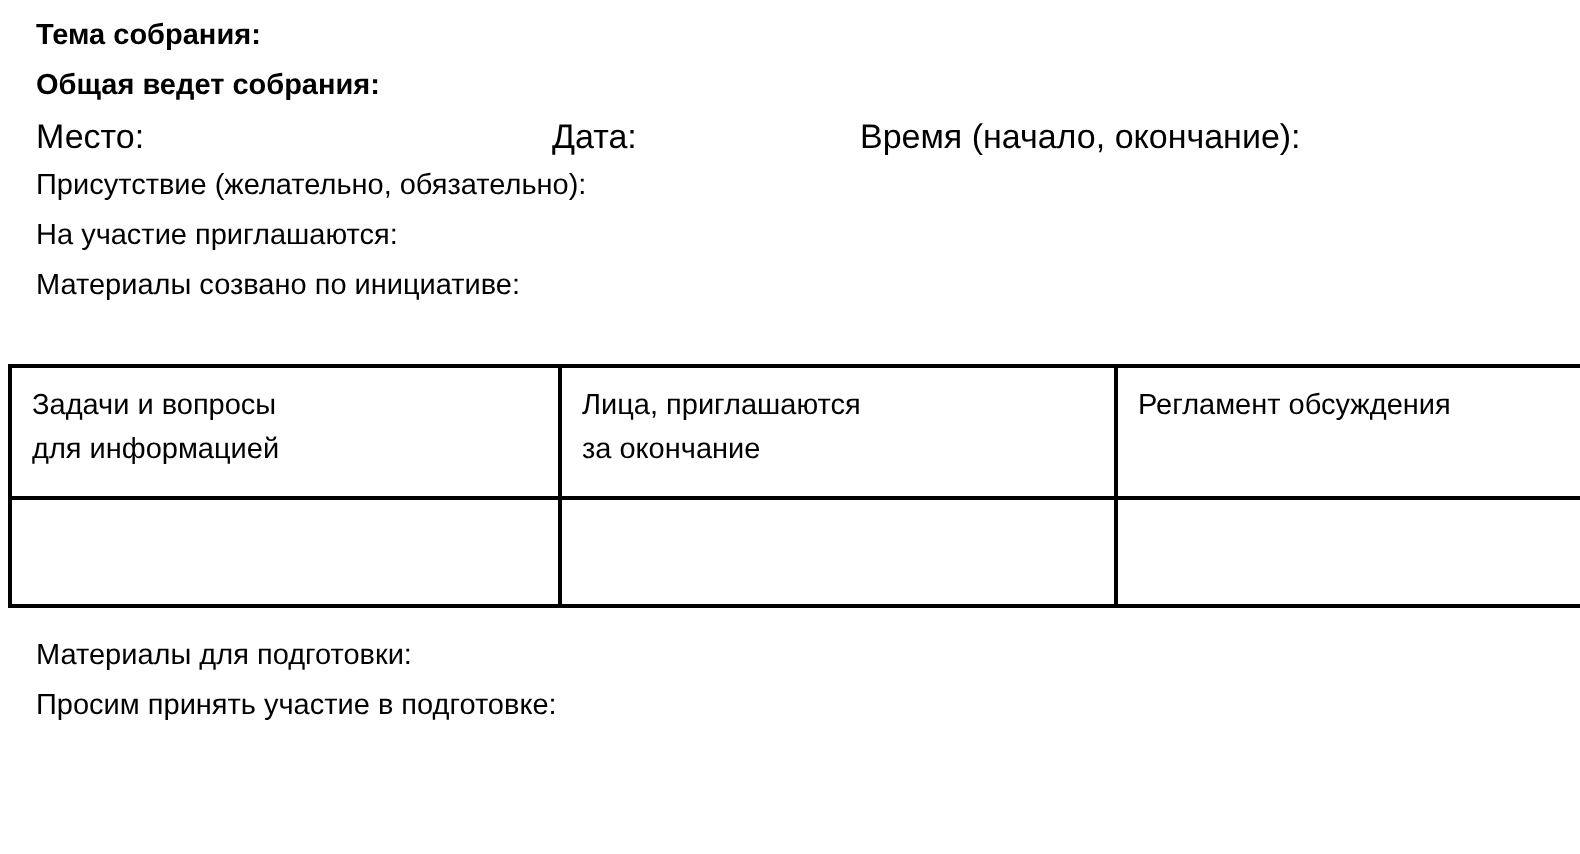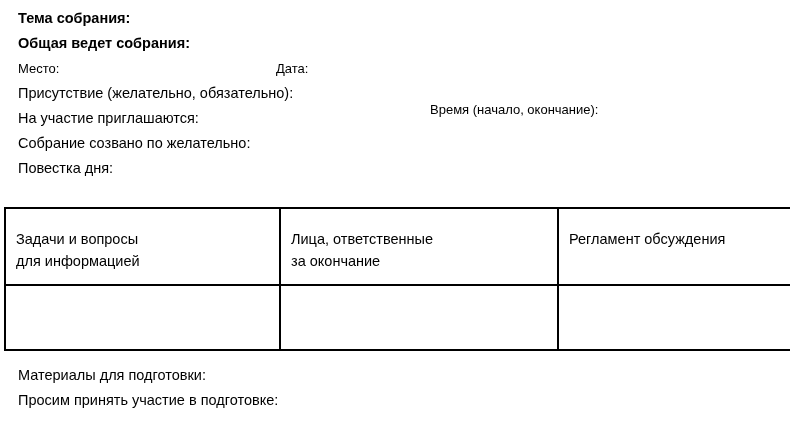--- a/index.html
+++ b/index.html
@@ -28,44 +28,44 @@
     font-size: 14.5px;
     line-height: 25px;
     white-space: nowrap;
   }
   .line.bold {
     font-weight: bold;
   }
   .inline-row {
     position: relative;
     height: 25px;
-    font-size: 13px;
+    font-size: 17px;
     line-height: 25px;
     white-space: nowrap;
   }
   .inline-row span {
     position: absolute;
     top: 0;
   }
   .pos-place  { left: 0px; }
   .pos-date   { left: 258px; }
-  .pos-time   { left: 412px; margin-top: 41px; }
+  .pos-time   { left: 412px; }
   .spacer-before-table {
     height: 26px;
   }
   table.meeting-table {
     border-collapse: collapse;
     width: 782px;
     margin: 0 0 0 4px;
     table-layout: fixed;
   }
   table.meeting-table td {
     border: 2px solid #000000;
     vertical-align: top;
-    padding: 19px 8px 8px 10px;
+    padding: 8px 8px 8px 10px;
     font-size: 14.5px;
     line-height: 22px;
   }
   table.meeting-table td.col1 { width: 255px; }
   table.meeting-table td.col2 { width: 258px; }
   table.meeting-table td.col3 { width: 269px; }
   table.meeting-table tr.head-row td { height: 48px; }
   table.meeting-table tr.body-row td { height: 36px; }
   .cell-line { display: block; }
   .footer-block {
@@ -82,35 +82,34 @@
     <div class="line bold">Общая ведет собрания:</div>
 
     <div class="inline-row">
       <span class="pos-place">Место:</span>
       <span class="pos-date">Дата:</span>
       <span class="pos-time">Время (начало, окончание):</span>
     </div>
 
     <div class="line">Присутствие (желательно, обязательно):</div>
     <div class="line">На участие приглашаются:</div>
-    <div class="line">Собрание созвано по желательно:</div>
-    <div class="line">Повестка дня:</div>
+    <div class="line">Материалы созвано по инициативе:</div>
   </div>
 
   <div class="spacer-before-table"></div>
 
   <table class="meeting-table">
     <tbody>
       <tr class="head-row">
         <td class="col1">
           <span class="cell-line">Задачи и вопросы</span>
           <span class="cell-line">для информацией</span>
         </td>
         <td class="col2">
-          <span class="cell-line">Лица, ответственные</span>
+          <span class="cell-line">Лица, приглашаются</span>
           <span class="cell-line">за окончание</span>
         </td>
         <td class="col3">
           <span class="cell-line">Регламент обсуждения</span>
           <span class="cell-line"></span>
         </td>
       </tr>
       <tr class="body-row">
         <td class="col1"></td>
         <td class="col2"></td>

